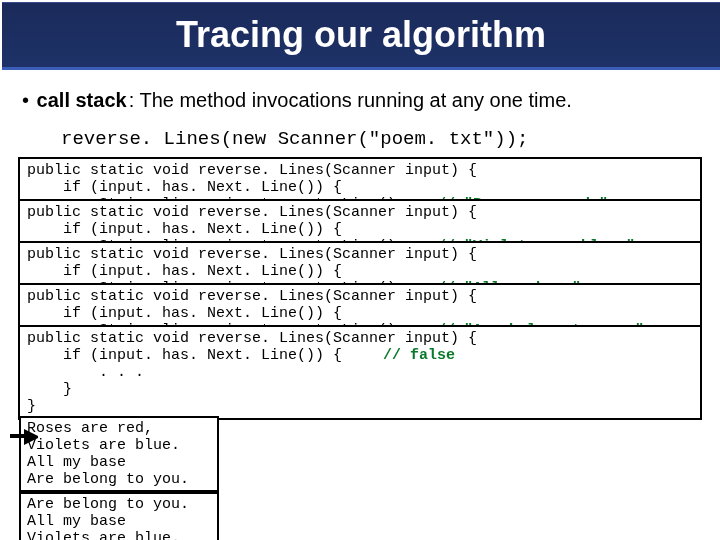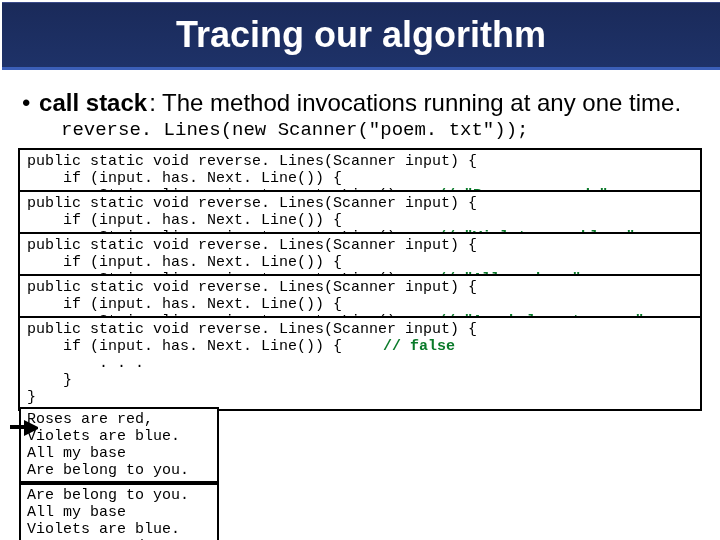--- a/index.html
+++ b/index.html
@@ -24,23 +24,23 @@
   .title-text {
     color: #fff;
     font-size: 36px;
     font-weight: bold;
     font-family: Verdana, Arial, sans-serif;
   }
   .content {
     padding: 18px 18px 0 18px;
   }
   .bullet-line {
-    font-size: 24px;
+    font-size: 20px;
     color: #000;
-    margin-bottom: 0;
+    margin-bottom: 14px;
   }
   .bullet-line .term { font-weight: bold; }
   .invoke-line {
     font-family: "Courier New", monospace;
     font-size: 19px;
     color: #000;
     margin-left: 40px;
     margin-bottom: 6px;
   }
   .stack-area {

